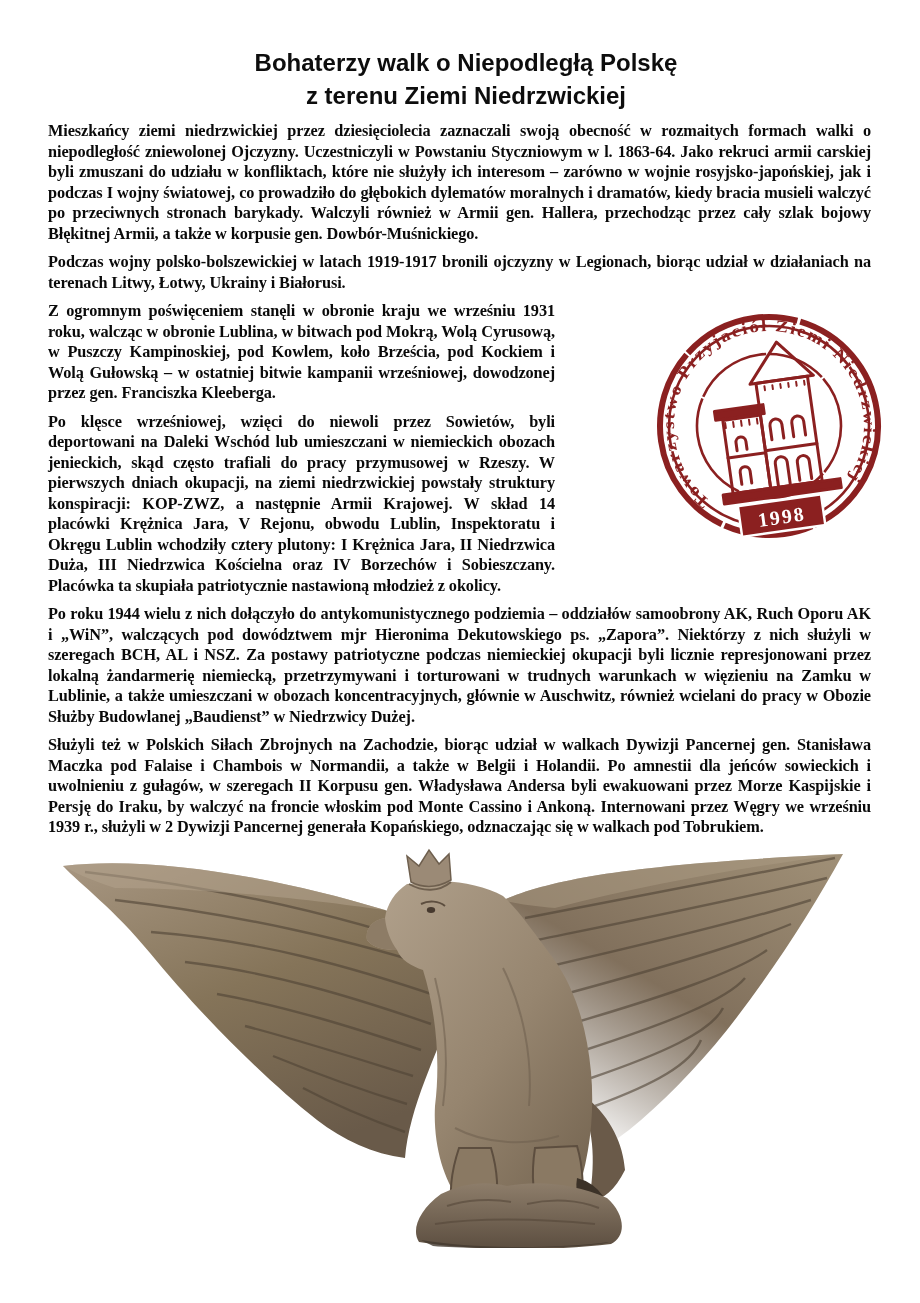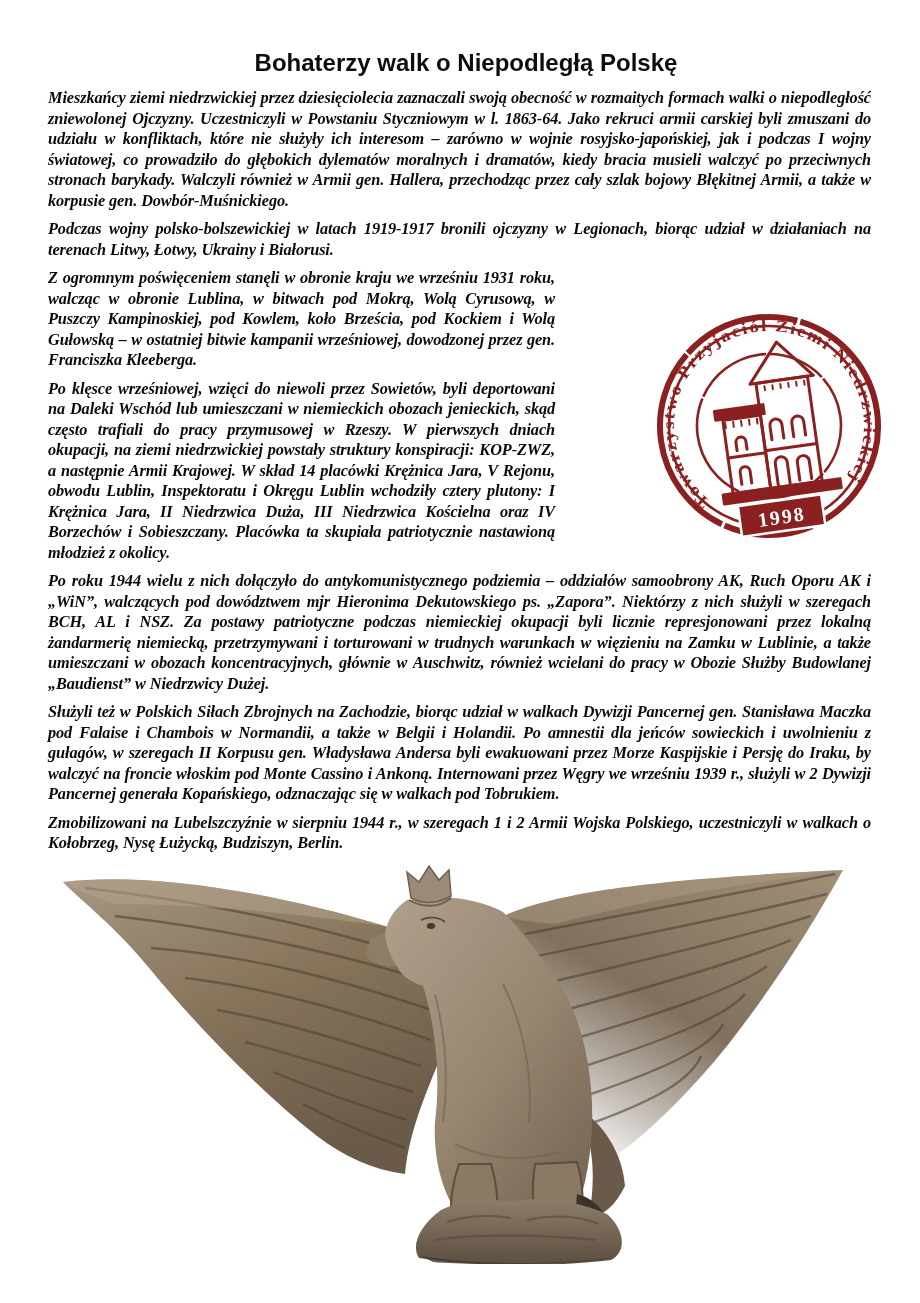--- a/index.html
+++ b/index.html
@@ -21,21 +21,20 @@
     margin:46px 0 9px 12px;
     text-align:center;
     font-family:"Liberation Sans", sans-serif;
     font-weight:bold;
     font-size:24px;
     line-height:33px;
     color:#0d0d0d;
   }
   .content{
     padding:0 49px 0 48px;
-    font-style:italic;
   }
   p.body{
     margin:0 0 8px 0;
     font-weight:bold;
     font-size:16.3px;
     line-height:20.5px;
     text-align:justify;
     letter-spacing:-0.1px;
   }
   p.body.narrow{
@@ -52,30 +51,29 @@
     margin:10px 0 0 55px;
     width:820px;
     height:400px;
   }
 </style>
 </head>
 <body>
 
 <div class="page">
 
-  <h1 class="title"><span>Bohaterzy walk o Niepodległą Polskę</span><br></h1>
+  <h1 class="title"><span>Bohaterzy walk o Niepodległą Polskę</span><br><span>z terenu Ziemi Niedrzwickiej</span></h1>
 
   <div class="content">
     <p class="body full">Mieszkańcy ziemi niedrzwickiej przez dziesięciolecia zaznaczali swoją obecność w rozmaitych formach walki o niepodległość zniewolonej Ojczyzny. Uczestniczyli w Powstaniu Styczniowym w l. 1863-64. Jako rekruci armii carskiej byli zmuszani do udziału w konfliktach, które nie służyły ich interesom – zarówno w wojnie rosyjsko-japońskiej, jak i podczas I wojny światowej, co prowadziło do głębokich dylematów moralnych i dramatów, kiedy bracia musieli walczyć po przeciwnych stronach barykady. Walczyli również w Armii gen. Hallera, przechodząc przez cały szlak bojowy Błękitnej Armii, a także w korpusie gen. Dowbór-Muśnickiego.</p>
     <p class="body full">Podczas wojny polsko-bolszewickiej w latach 1919-1917 bronili ojczyzny w Legionach, biorąc udział w działaniach na terenach Litwy, Łotwy, Ukrainy i Białorusi.</p>
     <p class="body narrow">Z ogromnym poświęceniem stanęli w obronie kraju we wrześniu 1931 roku, walcząc w obronie Lublina, w bitwach pod Mokrą, Wolą Cyrusową, w Puszczy Kampinoskiej, pod Kowlem, koło Brześcia, pod Kockiem i Wolą Gułowską – w ostatniej bitwie kampanii wrześniowej, dowodzonej przez gen. Franciszka Kleeberga.</p>
     <p class="body narrow">Po klęsce wrześniowej, wzięci do niewoli przez Sowietów, byli deportowani na Daleki Wschód lub umieszczani w niemieckich obozach jenieckich, skąd często trafiali do pracy przymusowej w Rzeszy. W pierwszych dniach okupacji, na ziemi niedrzwickiej powstały struktury konspiracji: KOP-ZWZ, a następnie Armii Krajowej. W skład 14 placówki Krężnica Jara, V Rejonu, obwodu Lublin, Inspektoratu i Okręgu Lublin wchodziły cztery plutony: I Krężnica Jara, II Niedrzwica Duża, III Niedrzwica Kościelna oraz IV Borzechów i Sobieszczany. Placówka ta skupiała patriotycznie nastawioną młodzież z okolicy.</p>
     <p class="body full">Po roku 1944 wielu z nich dołączyło do antykomunistycznego podziemia – oddziałów samoobrony AK, Ruch Oporu AK i „WiN”, walczących pod dowództwem mjr Hieronima Dekutowskiego ps. „Zapora”. Niektórzy z nich służyli w szeregach BCH, AL i NSZ. Za postawy patriotyczne podczas niemieckiej okupacji byli licznie represjonowani przez lokalną żandarmerię niemiecką, przetrzymywani i torturowani w trudnych warunkach w więzieniu na Zamku w Lublinie, a także umieszczani w obozach koncentracyjnych, głównie w Auschwitz, również wcielani do pracy w Obozie Służby Budowlanej „Baudienst” w Niedrzwicy Dużej.</p>
     <p class="body full">Służyli też w Polskich Siłach Zbrojnych na Zachodzie, biorąc udział w walkach Dywizji Pancernej gen. Stanisława Maczka pod Falaise i Chambois w Normandii, a także w Belgii i Holandii. Po amnestii dla jeńców sowieckich i uwolnieniu z gułagów, w szeregach II Korpusu gen. Władysława Andersa byli ewakuowani przez Morze Kaspijskie i Persję do Iraku, by walczyć na froncie włoskim pod Monte Cassino i Ankoną. Internowani przez Węgry we wrześniu 1939 r., służyli w 2 Dywizji Pancernej generała Kopańskiego, odznaczając się w walkach pod Tobrukiem.</p>
-    <p class="body full">Zmobilizowani na Lubelszczyźnie w sierpniu 1944 r., w szeregach 1 i 2 Armii Wojska Polskiego, uczestniczyli w walkach o Kołobrzeg, Nysę Łużycką, Budziszyn, Berlin.</p>
   </div>
 
   <div class="stamp">
     <svg width="254" height="248" viewBox="0 0 254 248">
       <g transform="rotate(-8 127 124)" fill="none" stroke="var(--stamp-color)">
         <circle cx="127" cy="124" r="109" stroke-width="6" stroke-dasharray="140 2 90 3 200 2 120 3"></circle>
         <circle cx="127" cy="124" r="100" stroke-width="2.6" stroke-dasharray="180 2 120 2 90 2"></circle>
         <circle cx="127" cy="124" r="72" stroke-width="2.6" stroke-dasharray="60 2 90 2 110 2 80 2"></circle>
 
         <path id="ringpath" d="M 59.8 191.2 A 95 95 0 1 1 194.2 191.2" stroke="none"></path>

